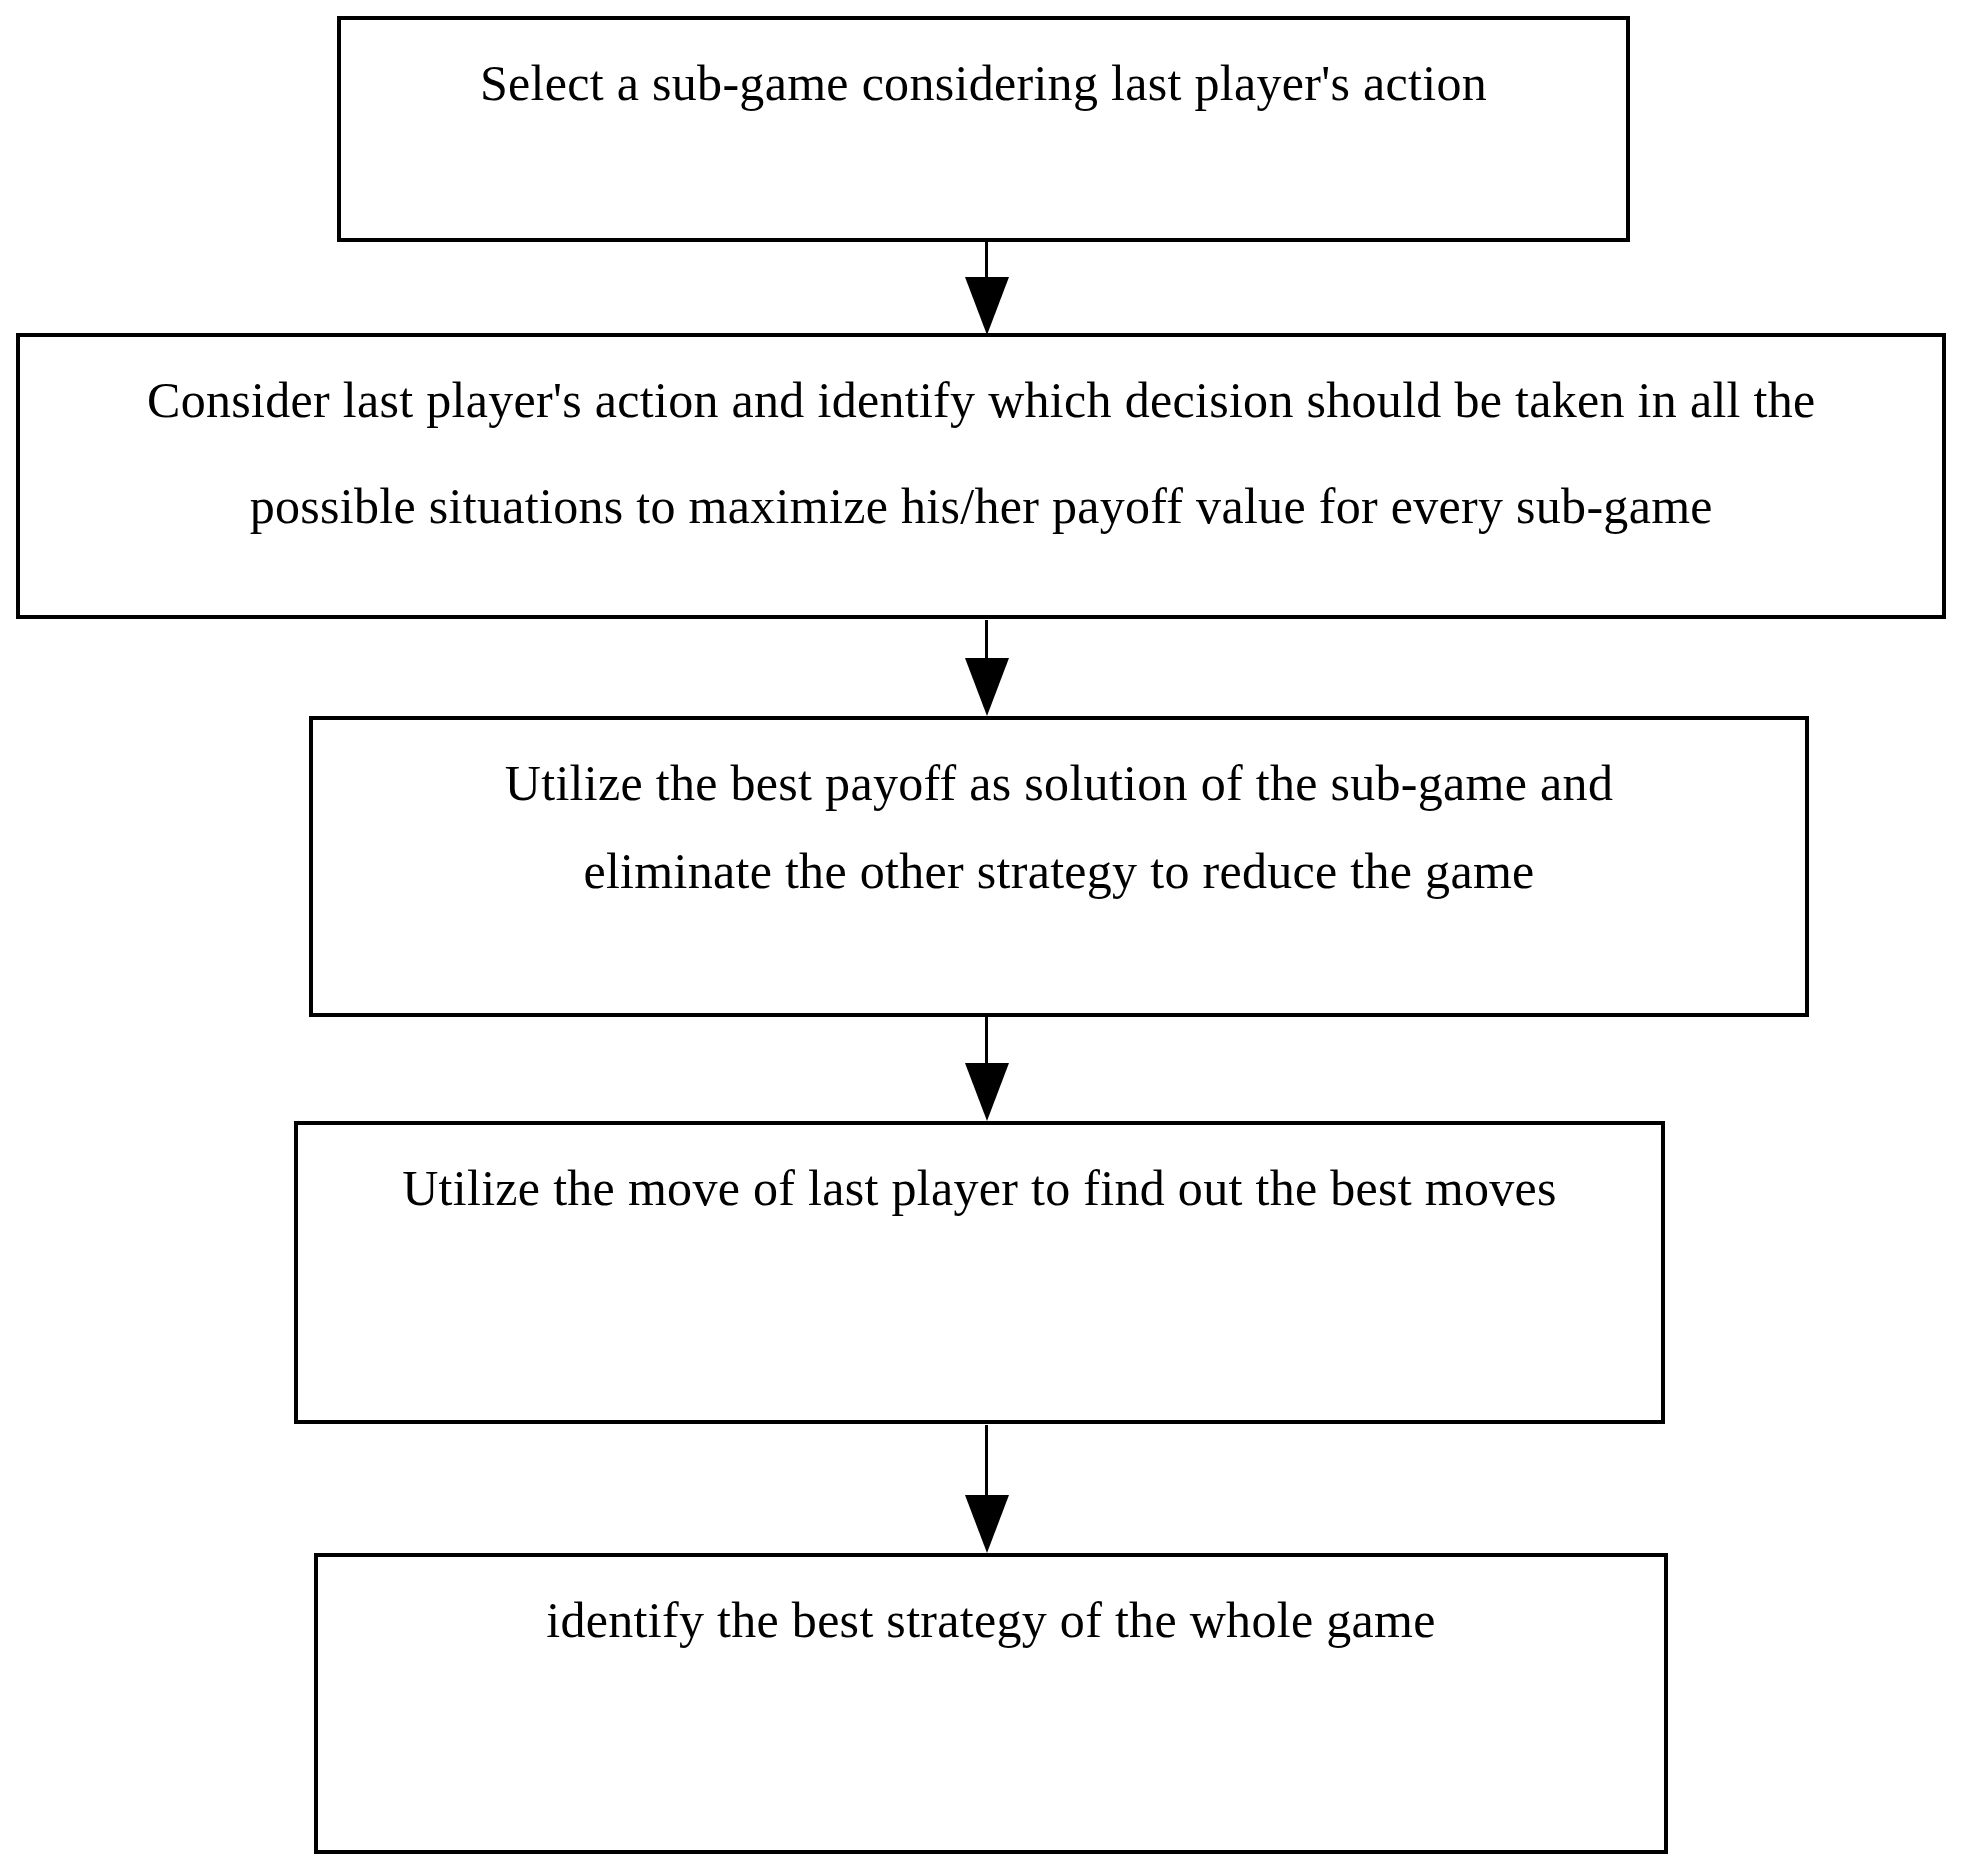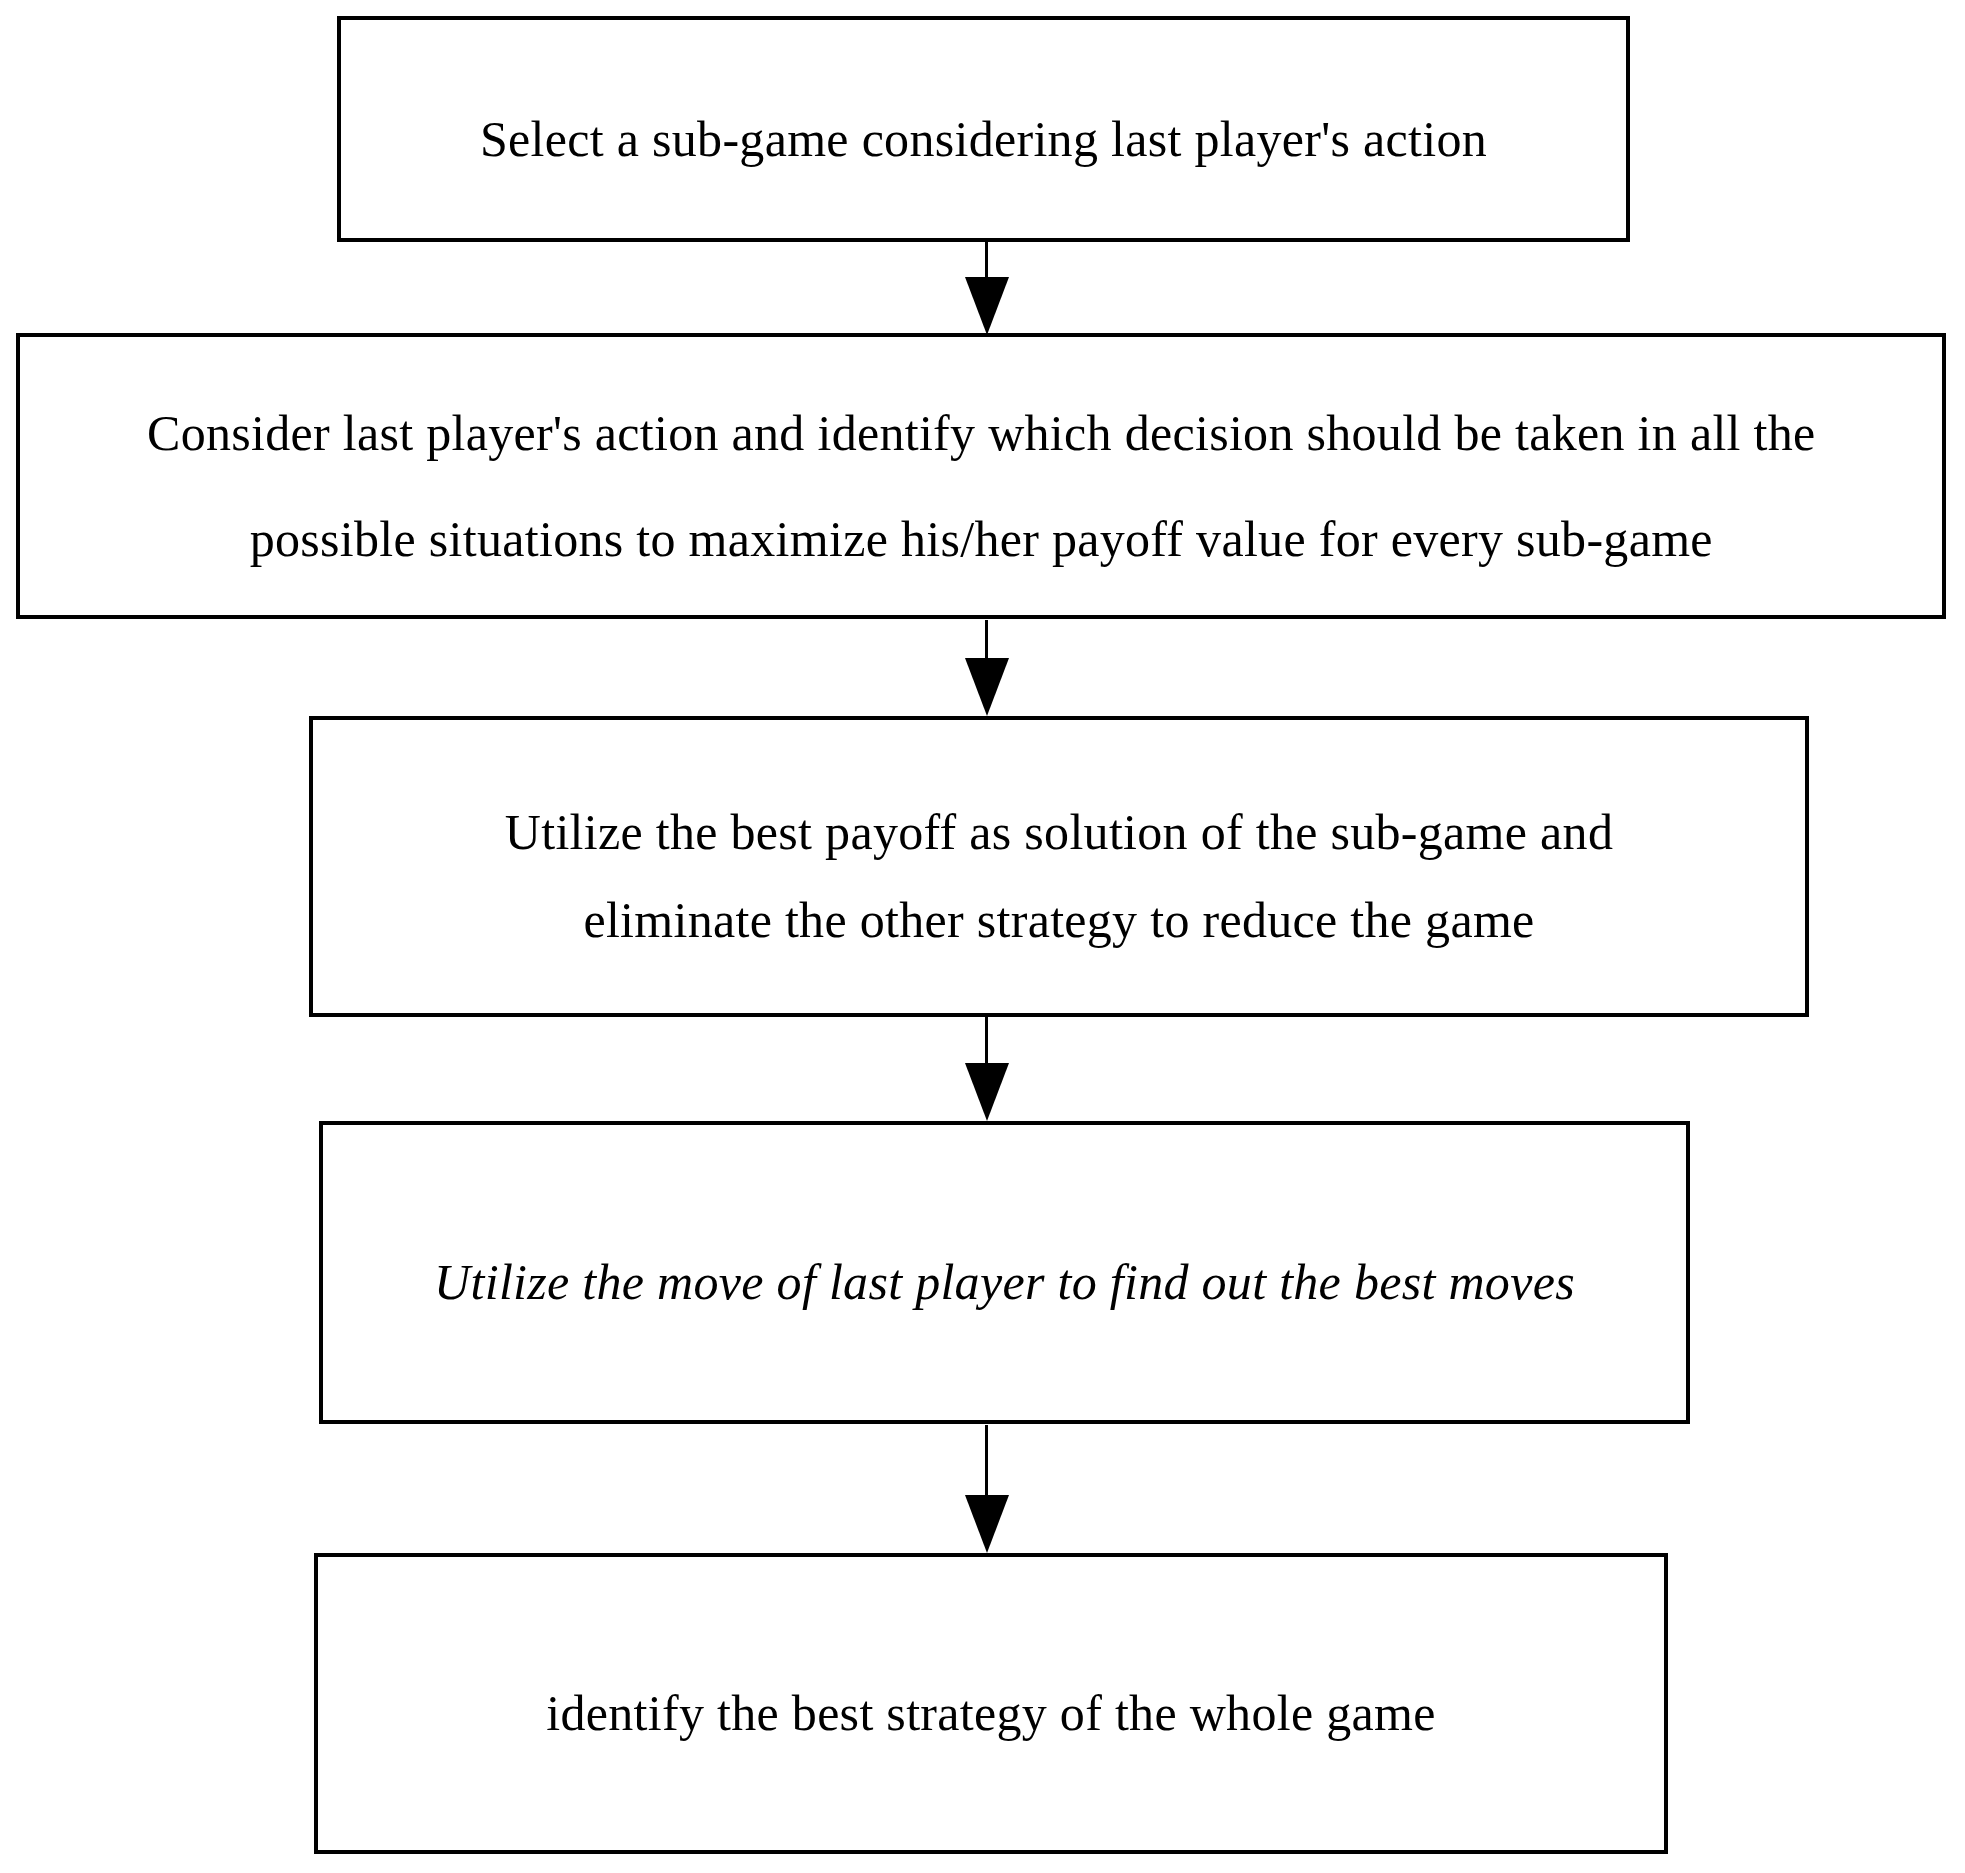--- a/index.html
+++ b/index.html
@@ -16,21 +16,20 @@
     color: #000000;
   }
   .flow-box {
     position: absolute;
     box-sizing: border-box;
     border: 4.1px solid #000000;
     background: #ffffff;
     display: flex;
     flex-direction: column;
     align-items: center;
-    justify-content: center;
     text-align: center;
     font-size: 50px;
     line-height: 88px;
     padding-top: 19px;
   }
   .box-line {
     white-space: nowrap;
     letter-spacing: 0.3px;
   }
   .flow-arrow {
@@ -48,21 +47,21 @@
   .arrow-head {
     width: 0;
     height: 0;
     border-left: 22.5px solid transparent;
     border-right: 22.5px solid transparent;
     border-top: 58px solid #000000;
   }
   #box1 { left: 337px;  top: 16.3px;   width: 1293px; height: 226px; }
   #box2 { left: 16.3px;   top: 333px;  width: 1930px; height: 286px; gap: 18px; }
   #box3 { left: 309px;  top: 716px; width: 1500px; height: 301px; }
-  #box4 { left: 319px;  top: 1121px; width: 1371px; height: 303px; font-style: italic; }
+  #box4 { left: 294px;  top: 1121px; width: 1371px; height: 303px; }
   #box5 { left: 314px;  top: 1553px; width: 1354px; height: 301px; }
   #arrow1 { left: 964px; top: 242px;  height: 93px; }
   #arrow2 { left: 964px; top: 620px;  height: 96px; }
   #arrow3 { left: 964px; top: 1017px; height: 104px; }
   #arrow4 { left: 964px; top: 1425px; height: 128px; }
 </style>
 </head>
 <body>
 
 <div class="canvas">

